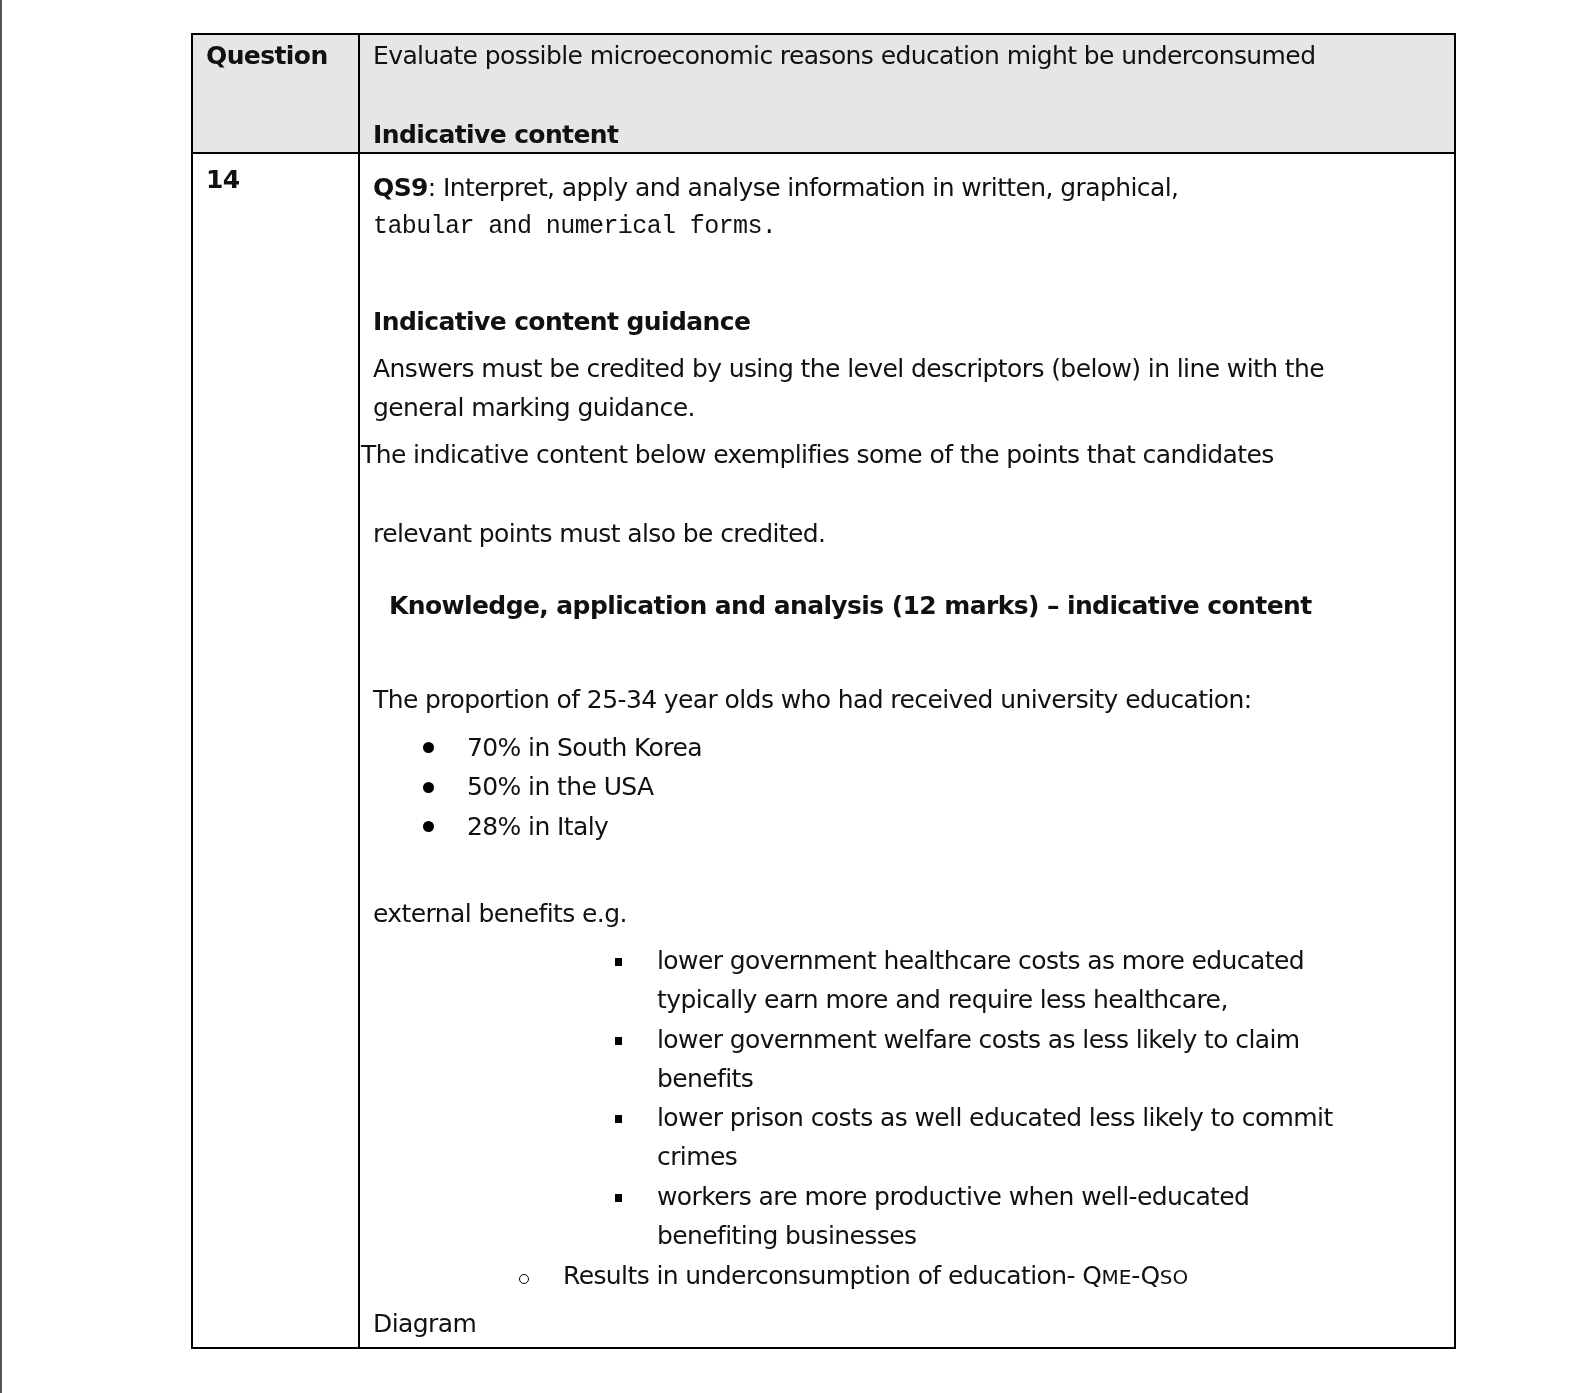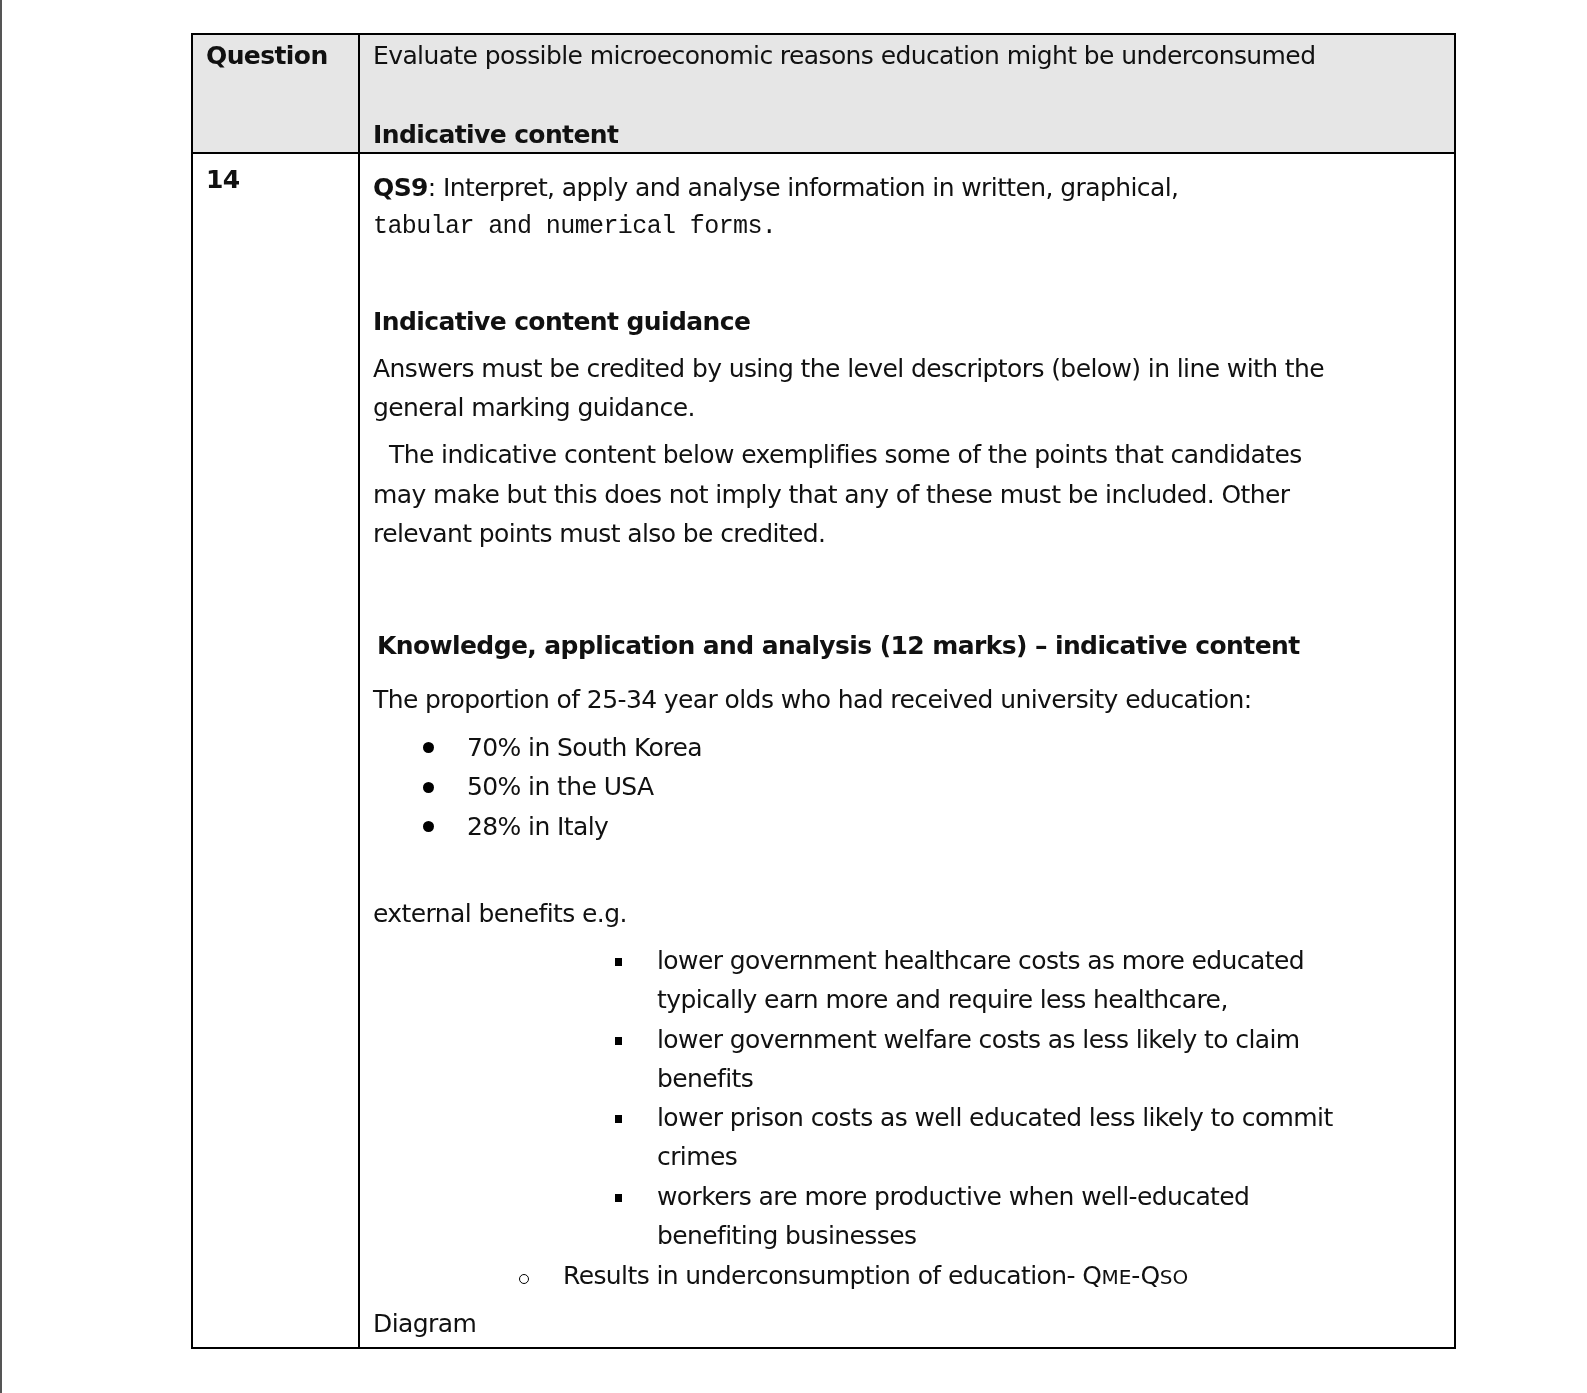--- a/index.html
+++ b/index.html
@@ -40,25 +40,24 @@
   <div class="txt b" style="left:13px; top:125px;">14</div>
 
   <div class="txt" style="left:180px; top:133px;">
     <span class="b">QS9</span><span>: Interpret, apply and analyse information in written, graphical,</span>
   </div>
   <div class="txt" style="left:180px; top:172px;font-family:Liberation Mono, monospace;">tabular and numerical forms.</div>
 
   <div class="txt b" style="left:180px; top:267px;">Indicative content guidance</div>
   <div class="txt" style="left:180px; top:314px;">Answers must be credited by using the level descriptors (below) in line with the</div>
   <div class="txt" style="left:180px; top:353px;">general marking guidance.</div>
-  <div class="txt" style="left:196px; top:400px;text-align:center;">The indicative content below exemplifies some of the points that candidates</div>
-  <div class="txt" style="left:180px; top:440px;">may make but this does not imply that any of these must be included. Other</div>
+  <div class="txt" style="left:168px; top:400px;text-align:center;">The indicative content below exemplifies some of the points that candidates</div>
   <div class="txt" style="left:180px; top:479px;text-align:right;">relevant points must also be credited.</div>
 
-  <div class="txt b" style="left:184px; top:551px;margin-top:40px;">Knowledge, application and analysis (12 marks) – indicative content</div>
+  <div class="txt b" style="left:196px; top:551px;">Knowledge, application and analysis (12 marks) – indicative content</div>
 
   <div class="txt" style="left:180px; top:645px;">The proportion of 25-34 year olds who had received university education:</div>
 
   <div class="bullet-dot" style="left:230px; top:707px;"></div>
   <div class="txt" style="left:274px; top:693px;">70% in South Korea</div>
   <div class="bullet-dot" style="left:230px; top:747px;"></div>
   <div class="txt" style="left:274px; top:732px;">50% in the USA</div>
   <div class="bullet-dot" style="left:230px; top:786px;"></div>
   <div class="txt" style="left:274px; top:772px;">28% in Italy</div>
 

